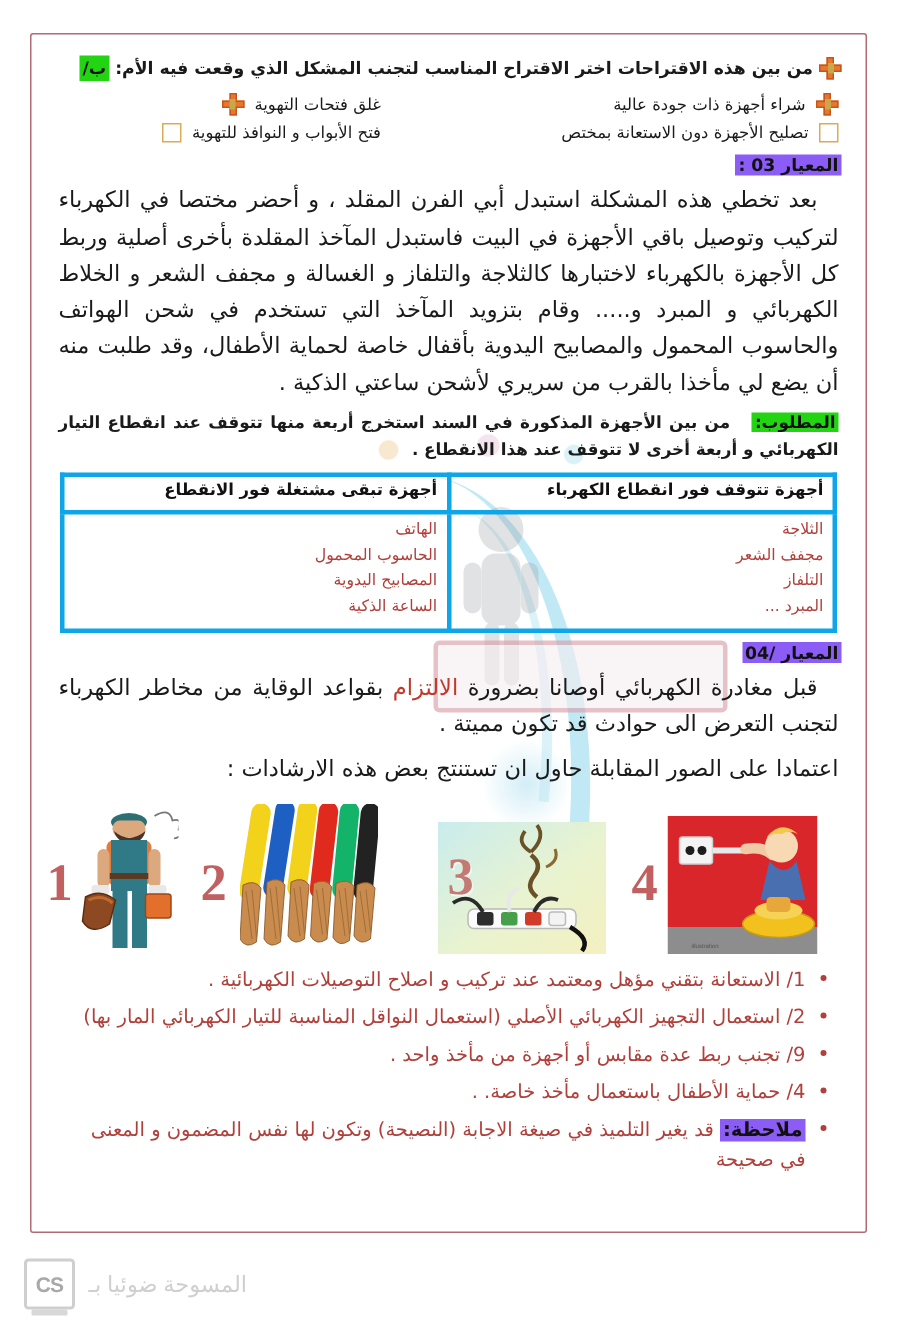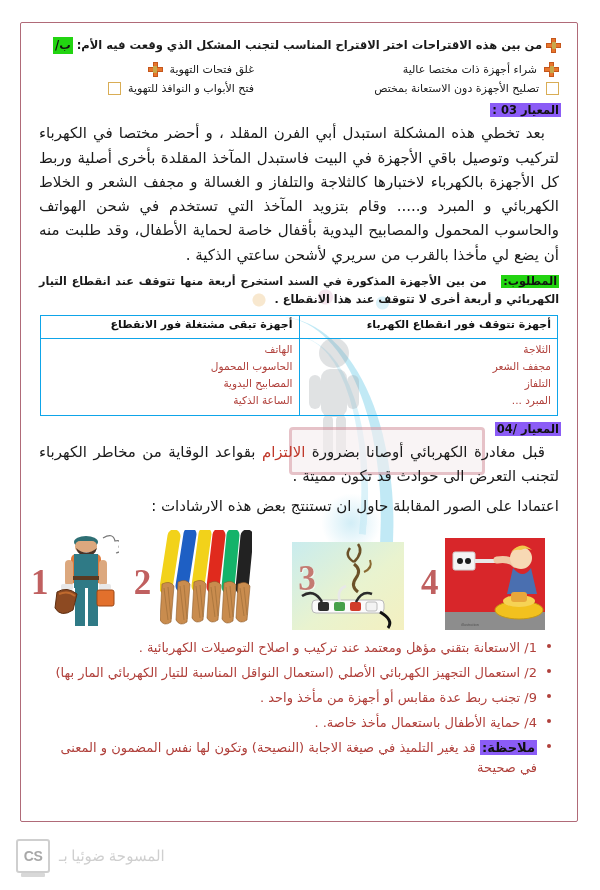--- a/index.html
+++ b/index.html
@@ -95,21 +95,21 @@
   .req{
     font-size:11.2px;font-weight:bold;line-height:1.6;margin:6px 4px 6px 4px;
     text-align:justify;text-align-last:right;
   }
 
   
   table.devtbl{
     width:calc(100% - 10px);margin:4px 5px 6px 5px;border-collapse:collapse;
     background:transparent;table-layout:fixed;
   }
-  table.devtbl th,table.devtbl td{border:1px solid #0ea5e9;padding:2px 6px;vertical-align:top;}
+  table.devtbl th,table.devtbl td{border:3px solid #0ea5e9;padding:2px 6px;vertical-align:top;}
   table.devtbl th{font-size:11px;font-weight:bold;color:#111;text-align:right;background:transparent;height:18px;}
   table.devtbl td{height:72px;background:transparent;}
   .cellitem{font-size:10.5px;color:#b0403b;line-height:1.62;text-align:right;}
 
   
   .figs{
     position:relative;display:flex;justify-content:space-between;align-items:flex-end;
     margin:6px 18px 4px 18px;height:105px;direction:ltr;
   }
   .fig{position:relative;height:100%;display:flex;align-items:flex-end;}
@@ -182,21 +182,21 @@
       <span class="qtext">من بين هذه الاقتراحات اختر الاقتراح  المناسب لتجنب المشكل الذي وقعت فيه الأم:</span>
       <span class="hl-green">ب/</span>
     </div>
 
     <div class="opts">
       <div class="opt-row">
         <div class="opt opt-left">
           <span class="cross">
               <span class="inner"></span>
             </span>
-          <span class="lbl">شراء أجهزة ذات مختصا عالية</span>
+          <span class="lbl">شراء أجهزة ذات جودة عالية</span>
         </div>
         <div class="opt opt-right">
           <span class="lbl">غلق فتحات التهوية</span>
           <span class="cross">
               <span class="inner"></span>
             </span>
         </div>
       </div>
       <div class="opt-row">
         <div class="opt opt-left">

